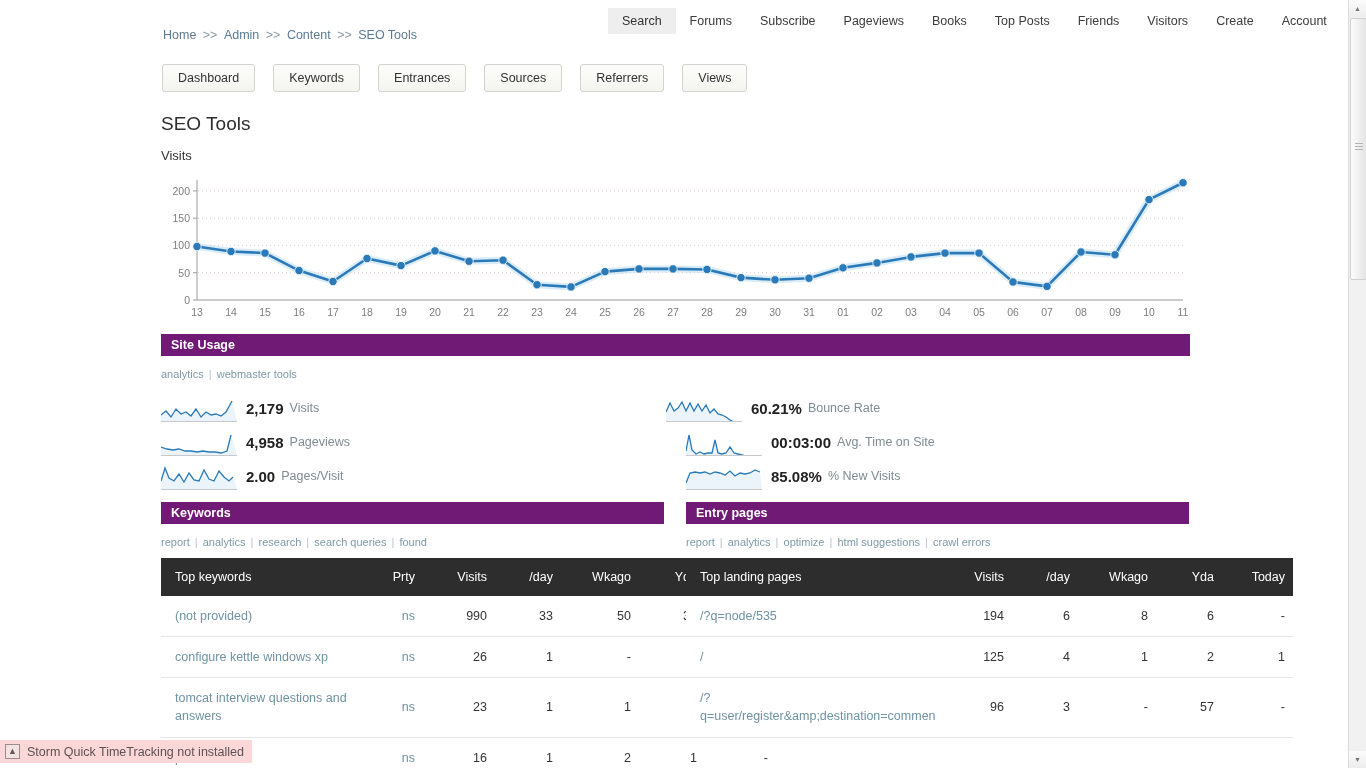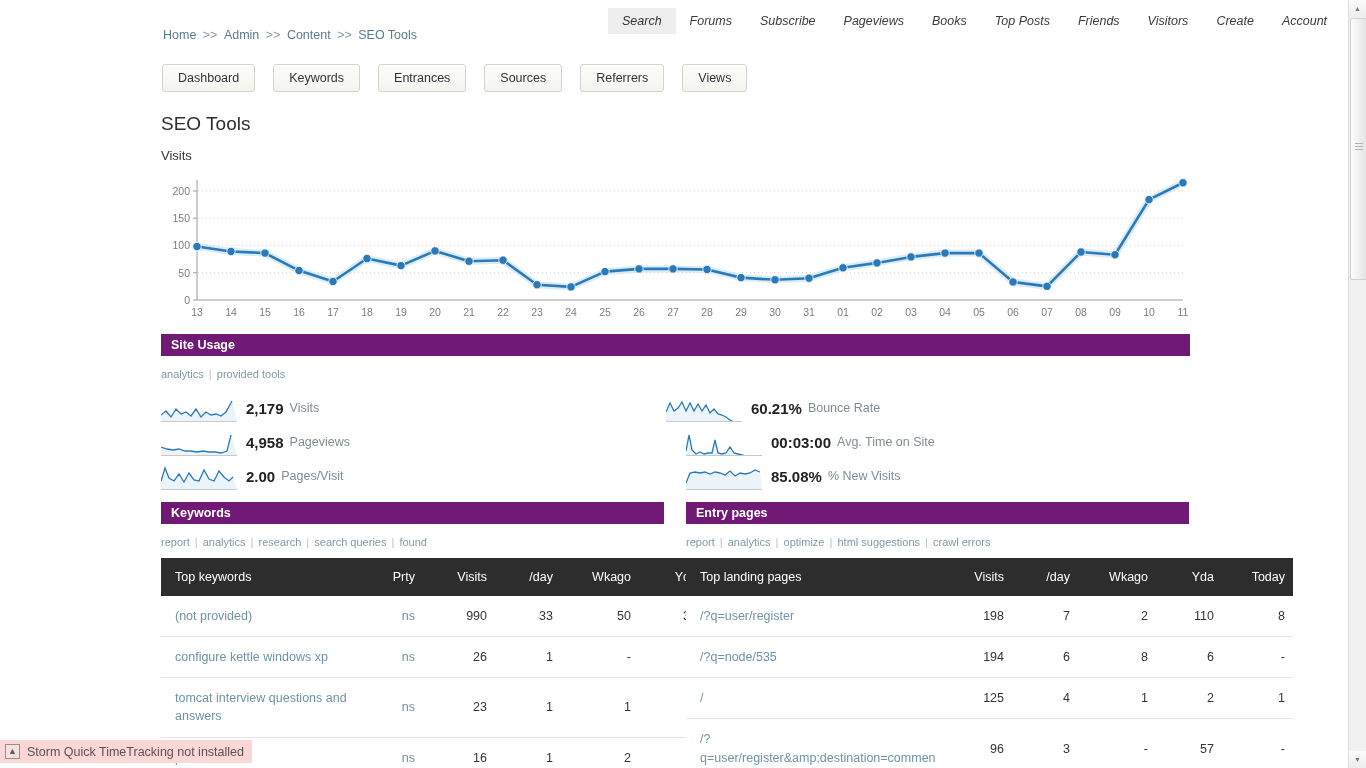--- a/index.html
+++ b/index.html
@@ -23,21 +23,20 @@
     left: 608px;
     display: flex;
     align-items: center;
   }
   .topnav-item {
     font-size: 12.5px;
     color: #3b3b3b;
     padding: 6px 14px;
     white-space: nowrap;
     cursor: pointer;
-    font-style: italic;
   }
   .topnav-item.active {
     background: #eeeeee;
     color: #333;
   }
 
   
   .breadcrumb {
     position: absolute;
     top: 28px;
@@ -385,21 +384,21 @@
         <circle cx="852" cy="108" r="4.2" fill="#2a7ab9" stroke="#ffffff" stroke-width="0.8"></circle>
         <circle cx="886" cy="112.36363636363636" r="4.2" fill="#2a7ab9" stroke="#ffffff" stroke-width="0.8"></circle>
         <circle cx="920" cy="78" r="4.2" fill="#2a7ab9" stroke="#ffffff" stroke-width="0.8"></circle>
         <circle cx="954" cy="80.72727272727272" r="4.2" fill="#2a7ab9" stroke="#ffffff" stroke-width="0.8"></circle>
         <circle cx="988" cy="25.63636363636364" r="4.2" fill="#2a7ab9" stroke="#ffffff" stroke-width="0.8"></circle>
         <circle cx="1022" cy="8.72727272727272" r="4.2" fill="#2a7ab9" stroke="#ffffff" stroke-width="0.8"></circle>
       </svg>
   </div>
 
   <div class="sec-bar" style="top:334px;left:161px;width:1029px;">Site Usage</div>
-  <div class="sublinks" style="top:368px;left:161px;"><a>analytics</a><span class="bar"> | </span><a>provided tools</a></div>
+  <div class="sublinks" style="top:368px;left:161px;"><a>analytics</a><span class="bar"> | </span><a>webmaster tools</a></div>
   <div id="metrics-left">
       <div class="metric" style="left: 161px; top: 393px;">
         <svg width="76" height="26" viewBox="0 0 76 26" class="spark">
           <path d="m0,20 l5,-4 l5,6 l5,-8 l5,5 l5,-2 l5,4 l5,-7 l5,8 l5,-5 l5,3 l5,-1 l5,2 l5,-4 l6,-11 L76,26 L0,26 Z" fill="#e8f3fa" opacity="0.9"></path>
           <path d="m0,20 l5,-4 l5,6 l5,-8 l5,5 l5,-2 l5,4 l5,-7 l5,8 l5,-5 l5,3 l5,-1 l5,2 l5,-4 l6,-11" fill="none" stroke="#2a7ab9" stroke-width="1.3"></path>
         </svg>
         <span class="mval">2,179</span>
         <span class="mlab">Visits</span>
       </div>
       <div class="metric" style="left: 161px; top: 427px;">
@@ -508,28 +507,20 @@
           <th class="first" style="width: 232px;">Top landing pages</th>
           <th style="width: 56px;">Visits</th>
           <th style="width: 50px;">/day</th>
           <th style="width: 62px;">Wkago</th>
           <th style="width: 50px;">Yda</th>
           <th style="width: 55px;">Today</th>
         </tr>
       </thead>
       <tbody>
         <tr>
-          <td class="first"><a>/?q=user/register</a></td>
-          <td>198</td>
-          <td>7</td>
-          <td>2</td>
-          <td>110</td>
-          <td>8</td>
-        </tr>
-        <tr>
           <td class="first"><a>/?q=node/535</a></td>
           <td>194</td>
           <td>6</td>
           <td>8</td>
           <td>6</td>
           <td>-</td>
         </tr>
         <tr>
           <td class="first"><a>/</a></td>
           <td>125</td>

